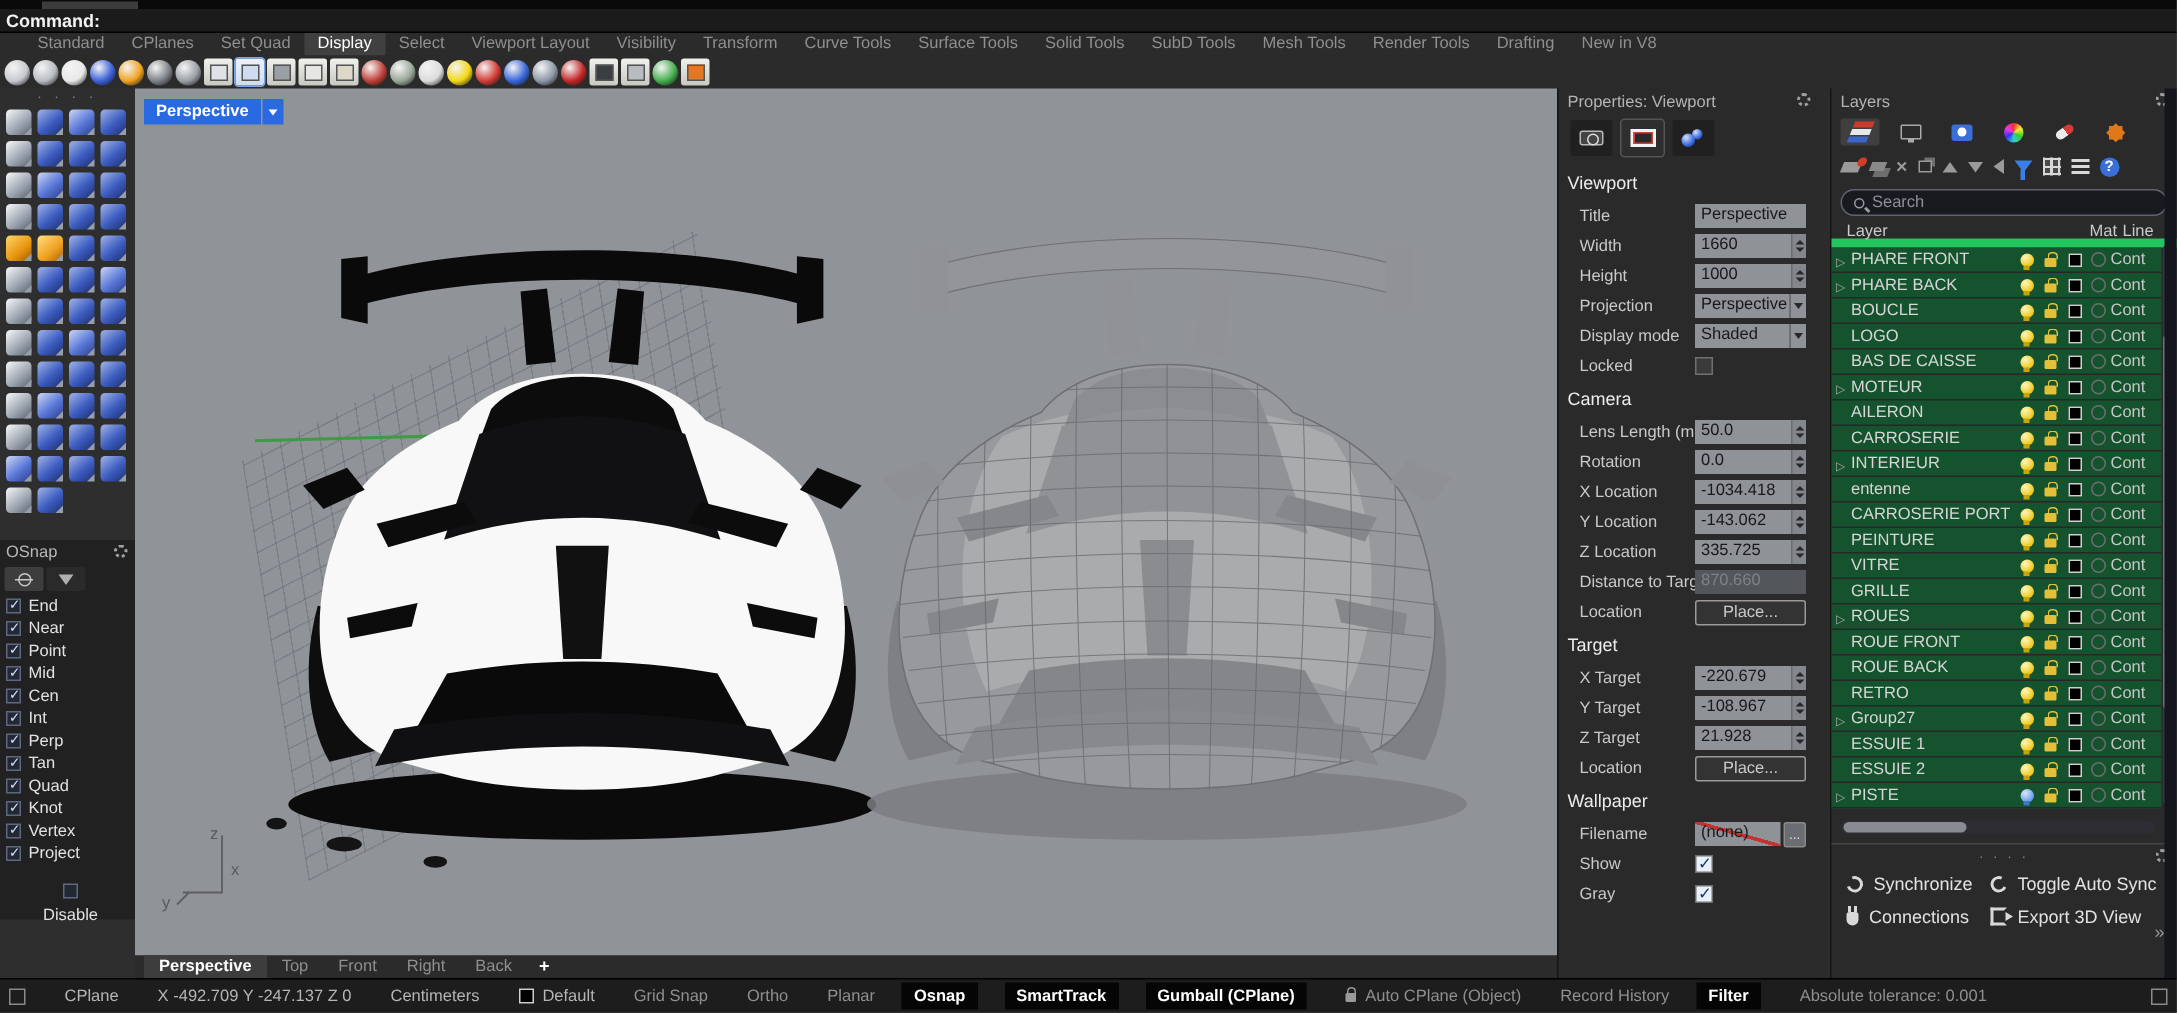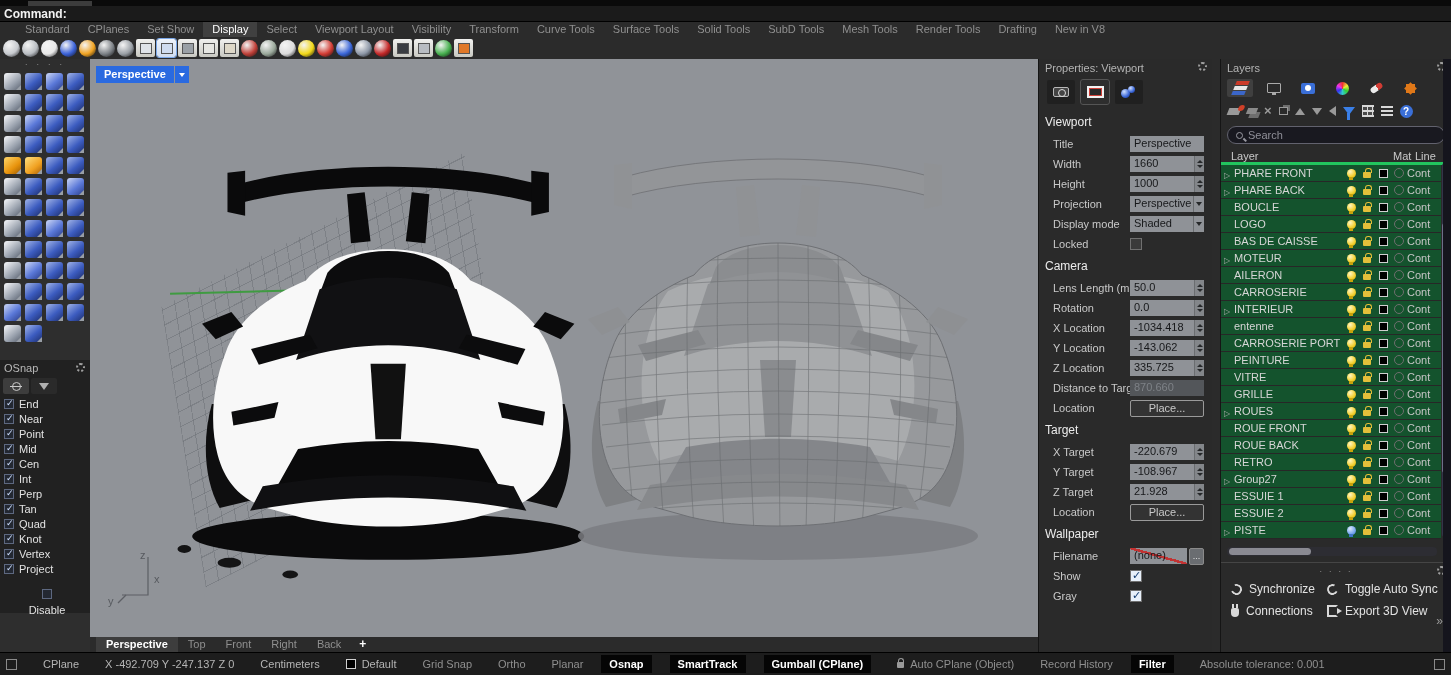--- a/index.html
+++ b/index.html
@@ -117,21 +117,21 @@
   .i-funnelblue::after{content:"";position:absolute;left:-1.5px;top:-2px;width:3px;height:7px;background:#3a7fe8;}
   .i-gridview{width:12px;height:12px;background:repeating-linear-gradient(0deg,#d8d8d8 0 1.5px,transparent 1.5px 5px),repeating-linear-gradient(90deg,#d8d8d8 0 1.5px,transparent 1.5px 5px),#4a4a4a;}
   .i-listview{width:12px;height:2px;background:#d8d8d8;box-shadow:0 4px #d8d8d8,0 8px #d8d8d8;margin-bottom:8px;}
   .i-help{width:13px;height:13px;border-radius:50%;background:#3a6fd8;color:#fff;font-size:10px;font-weight:bold;text-align:center;line-height:13px;}
   .i-help::after{content:"?";}
   #lsearch{margin:4px 6px;height:18px;border:1px solid #62626e;border-radius:9px;background:#191920;display:flex;align-items:center;padding:0 8px;gap:5px;}
   .i-search{width:7px;height:7px;border:1.5px solid #9a9aa2;border-radius:50%;position:relative;flex:0 0 auto;}
   .i-search::after{content:"";position:absolute;left:6px;top:6px;width:4px;height:1.5px;background:#9a9aa2;transform:rotate(45deg);}
   #lsearch input{background:transparent;border:none;outline:none;color:#cfcfcf;font-size:11px;width:100%;}
   #lsearch input::placeholder{color:#8f8f98;}
-  #lcolhead{display:flex;align-items:flex-end;height:17px;border-bottom:3px solid #22c55e;padding:0 4px 0 10px;color:#c9c9c9;font-size:11px;}
+  #lcolhead{display:flex;align-items:center;height:17px;border-bottom:6px solid #22c55e;padding:0 4px 0 10px;color:#c9c9c9;font-size:11px;}
   #lcolhead .c1{flex:1;}
   #lcolhead .csp{width:44px;}
   #lcolhead .c2{width:22px;}
   #lcolhead .c3{width:32px;}
   #llist{height:374px;overflow:hidden;background:#14532d;margin-right:10px;}
   .lrow{display:flex;align-items:center;height:17px;border-bottom:1px solid #272727;padding:0 2px 0 3px;}
   .larrow-wrap{width:10px;flex:0 0 auto;}
   .larrow{color:#a8a8a8;font-size:8px;}
   .larrow::before{content:"▷";}
   .lname{flex:1;color:#d6d6d6;font-size:11px;white-space:nowrap;overflow:hidden;}
@@ -181,21 +181,21 @@
 <div id="cmdbar" class="abs">
   <span class="cmdlabel">Command:</span>
 </div>
 
 <div id="menubar" class="abs">
 
     <span class="mtab">Standard</span>
 
     <span class="mtab">CPlanes</span>
 
-    <span class="mtab">Set Show</span>
+    <span class="mtab">Set Quad</span>
 
     <span class="mtab active">Display</span>
 
     <span class="mtab">Select</span>
 
     <span class="mtab">Viewport Layout</span>
 
     <span class="mtab">Visibility</span>
 
     <span class="mtab">Transform</span>

